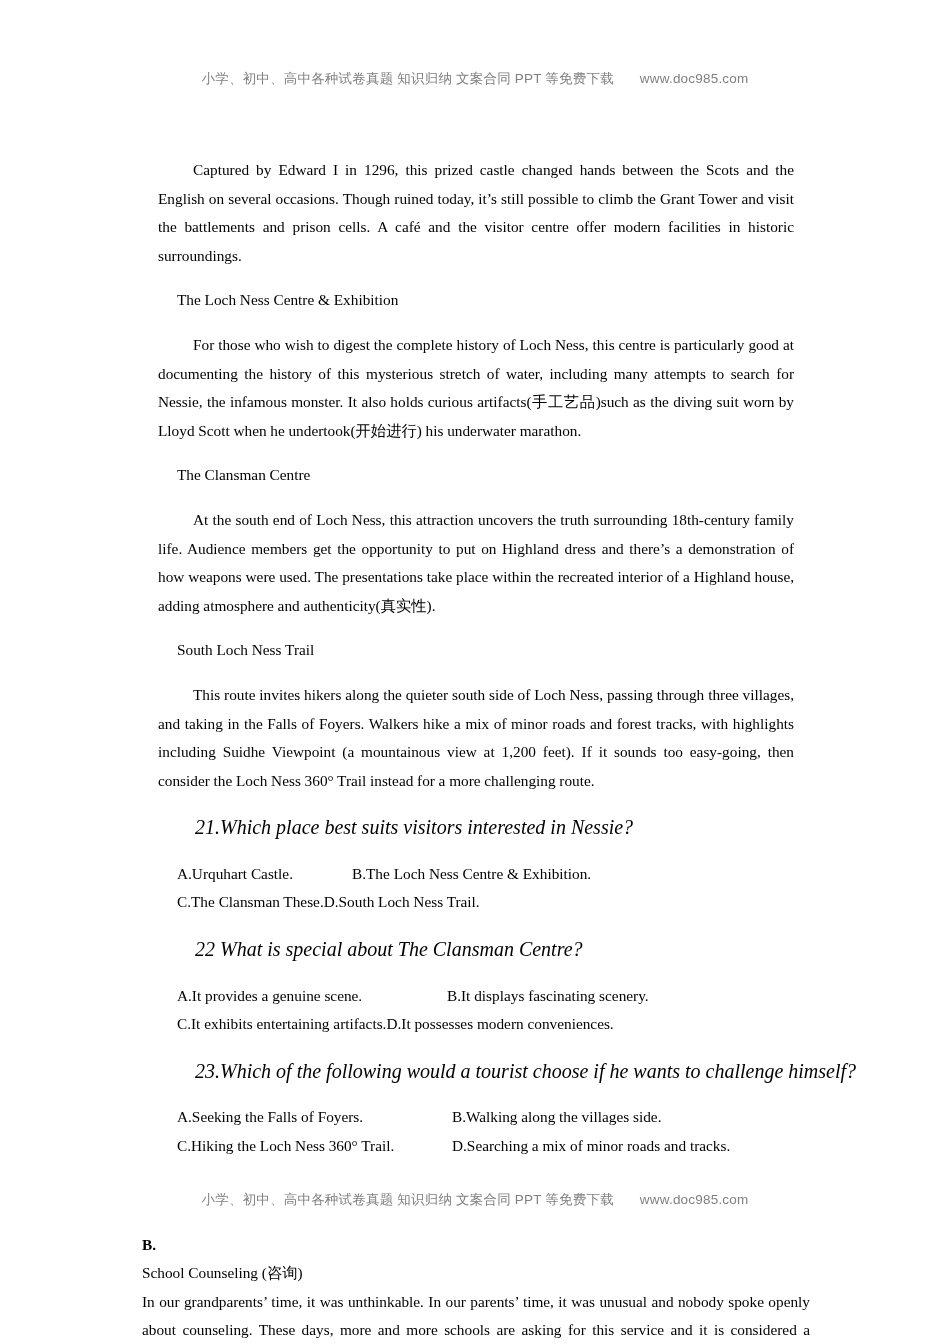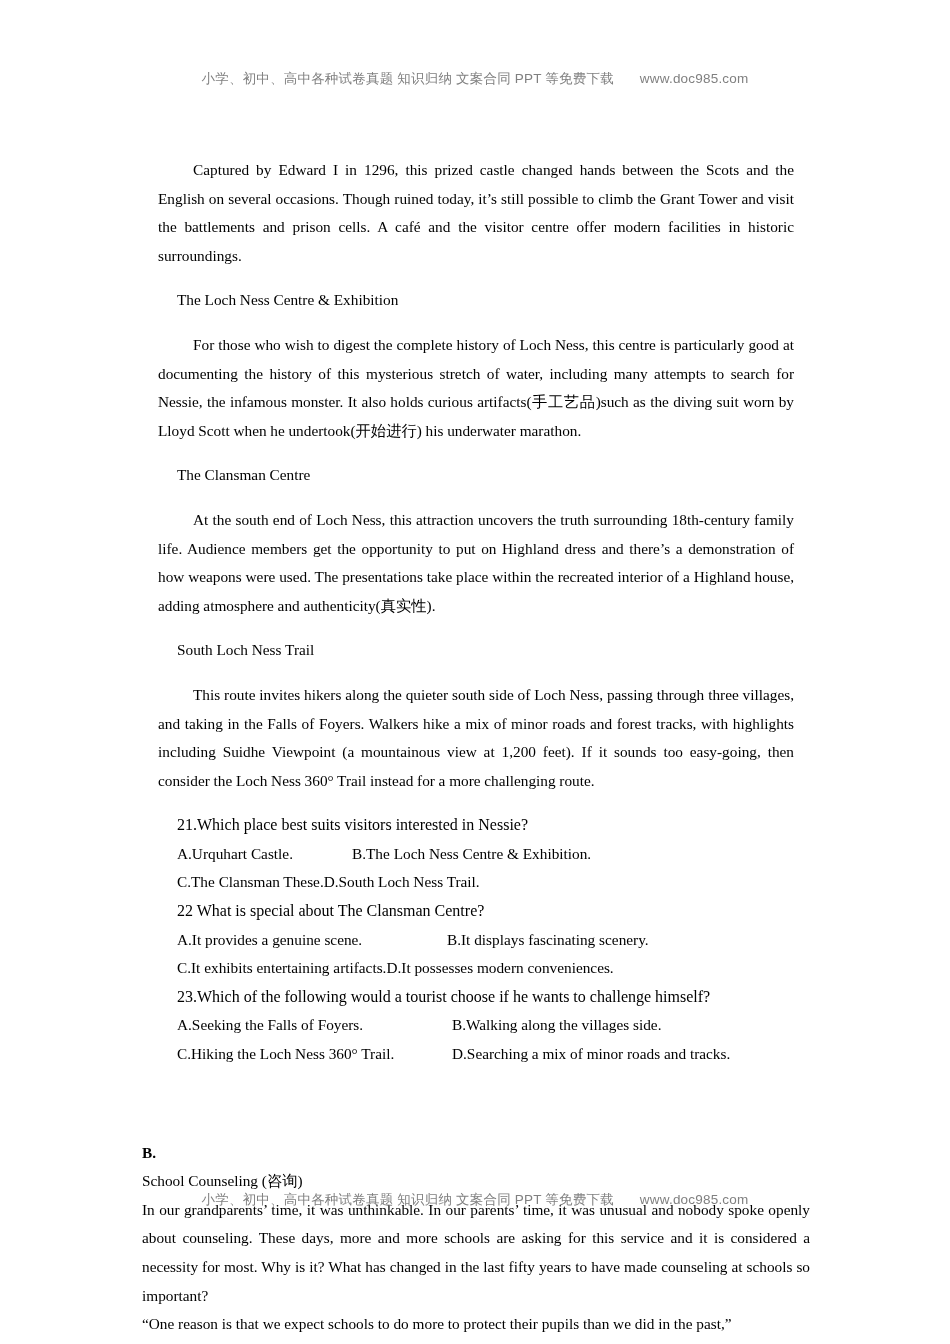--- a/index.html
+++ b/index.html
@@ -64,25 +64,26 @@
 
   .sub-head {
     font-size: 15.3px;
     line-height: 28.6px;
     margin: 0;
     text-indent: 35px;
     white-space: nowrap;
   }
 
   .q-line {
-    font-size: 16px;
+    font-size: 20px;
     line-height: 28.6px;
-    margin: 0;
+    margin: 18px;
     padding-left: 35px;
     white-space: nowrap;
+    font-style: italic;
   }
 
   .opt-row {
     font-size: 15.3px;
     line-height: 28.6px;
     margin: 0;
     padding-left: 35px;
     white-space: nowrap;
     display: block;
   }

